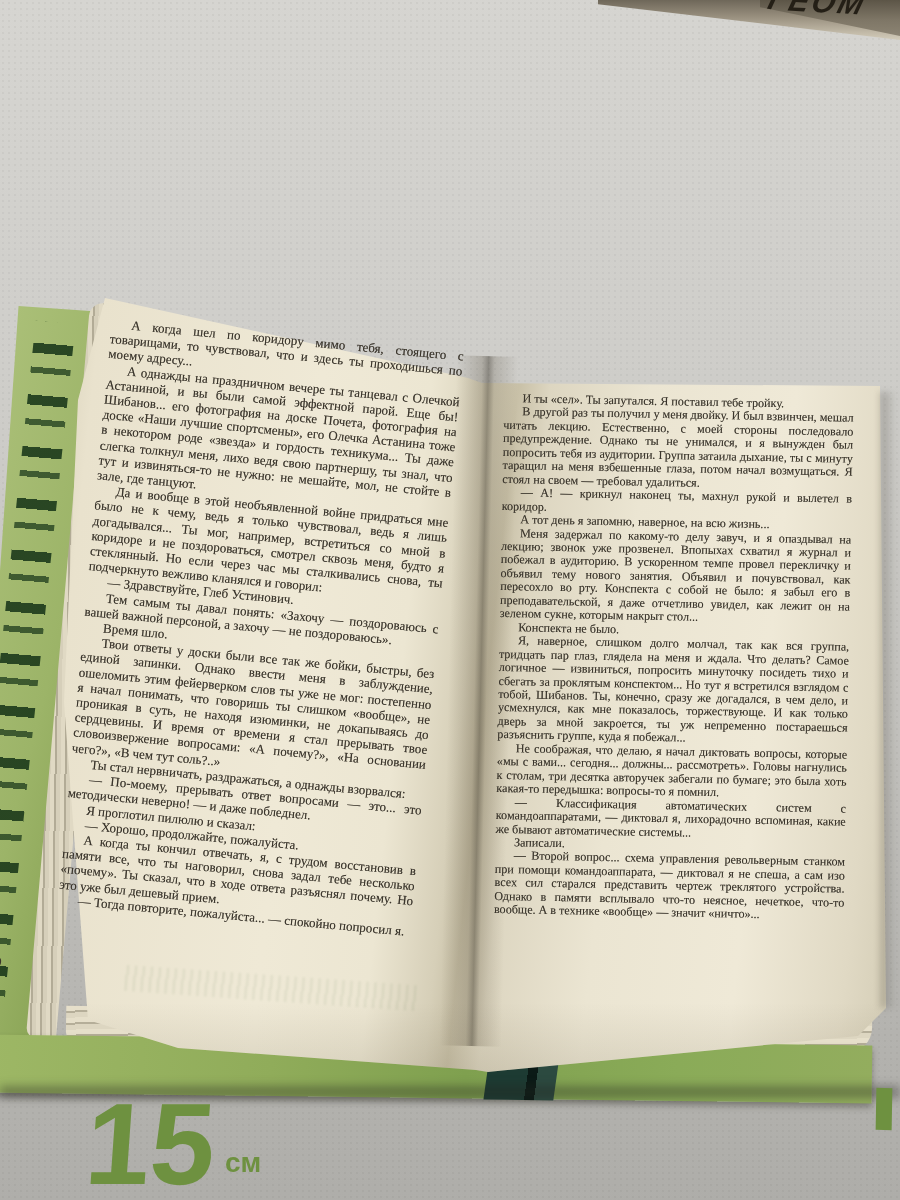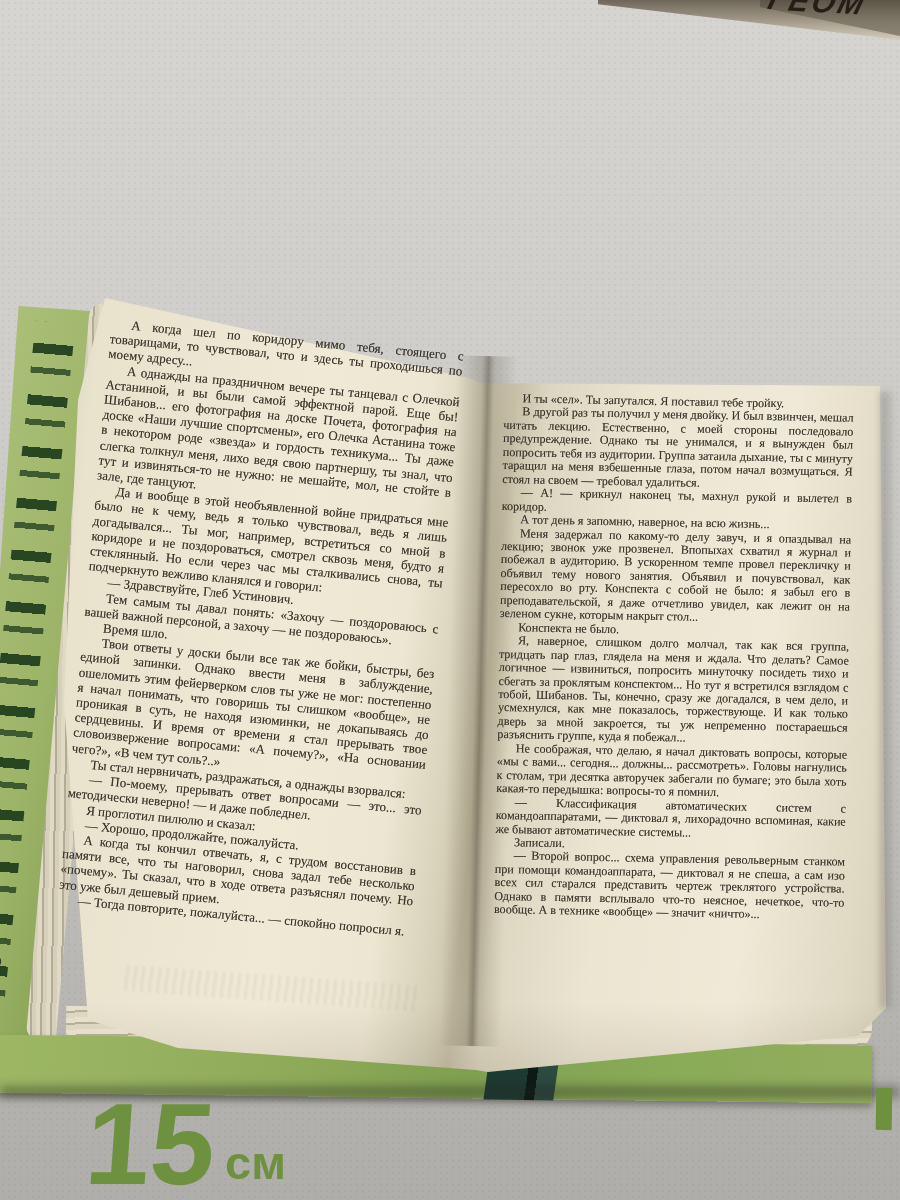--- a/index.html
+++ b/index.html
@@ -82,21 +82,21 @@
     background:repeating-linear-gradient(93deg,transparent 0 6px,#4a6a40 6px 8px);transform:rotate(4deg);}
 
   
   .ruler-zone{position:absolute;left:0;top:1096px;width:900px;height:104px;
     background:linear-gradient(180deg,#e6e5e1 0%,#f2f1ed 34%,#ececе8 70%,#e4e3df 100%);}
   .ruler-zone::before{content:"";position:absolute;left:0;top:-10px;width:900px;height:12px;
     background:rgba(35,35,30,.38);filter:blur(5px);}
   .ruler-label{position:absolute;left:86px;top:-4px;display:flex;align-items:flex-end;
     color:#6e9140;font-family:"Liberation Sans",sans-serif;font-weight:800;}
   .ruler-num{font-size:116px;line-height:104px;transform:skewX(-4deg);}
-  .ruler-unit{font-size:47px;line-height:42px;margin:0 0 12px 10px;font-weight:800;text-align:right;}
+  .ruler-unit{font-size:28px;line-height:42px;margin:0 0 12px 10px;font-weight:800;text-align:right;}
   .bf-logo{position:absolute;left:430px;top:8px;display:flex;align-items:center;color:#5c8136;}
   .bf-logo svg{display:block;}
   .bf-name{font-family:"DejaVu Serif",serif;font-weight:700;font-size:41px;
     letter-spacing:1px;margin-left:12px;color:#5c8136;}
   .ruler-tick{position:absolute;left:876px;top:-8px;width:16px;height:42px;background:#6e9140;
     transform:rotate(1deg);}
 </style>
 </head>
 <body>
 

